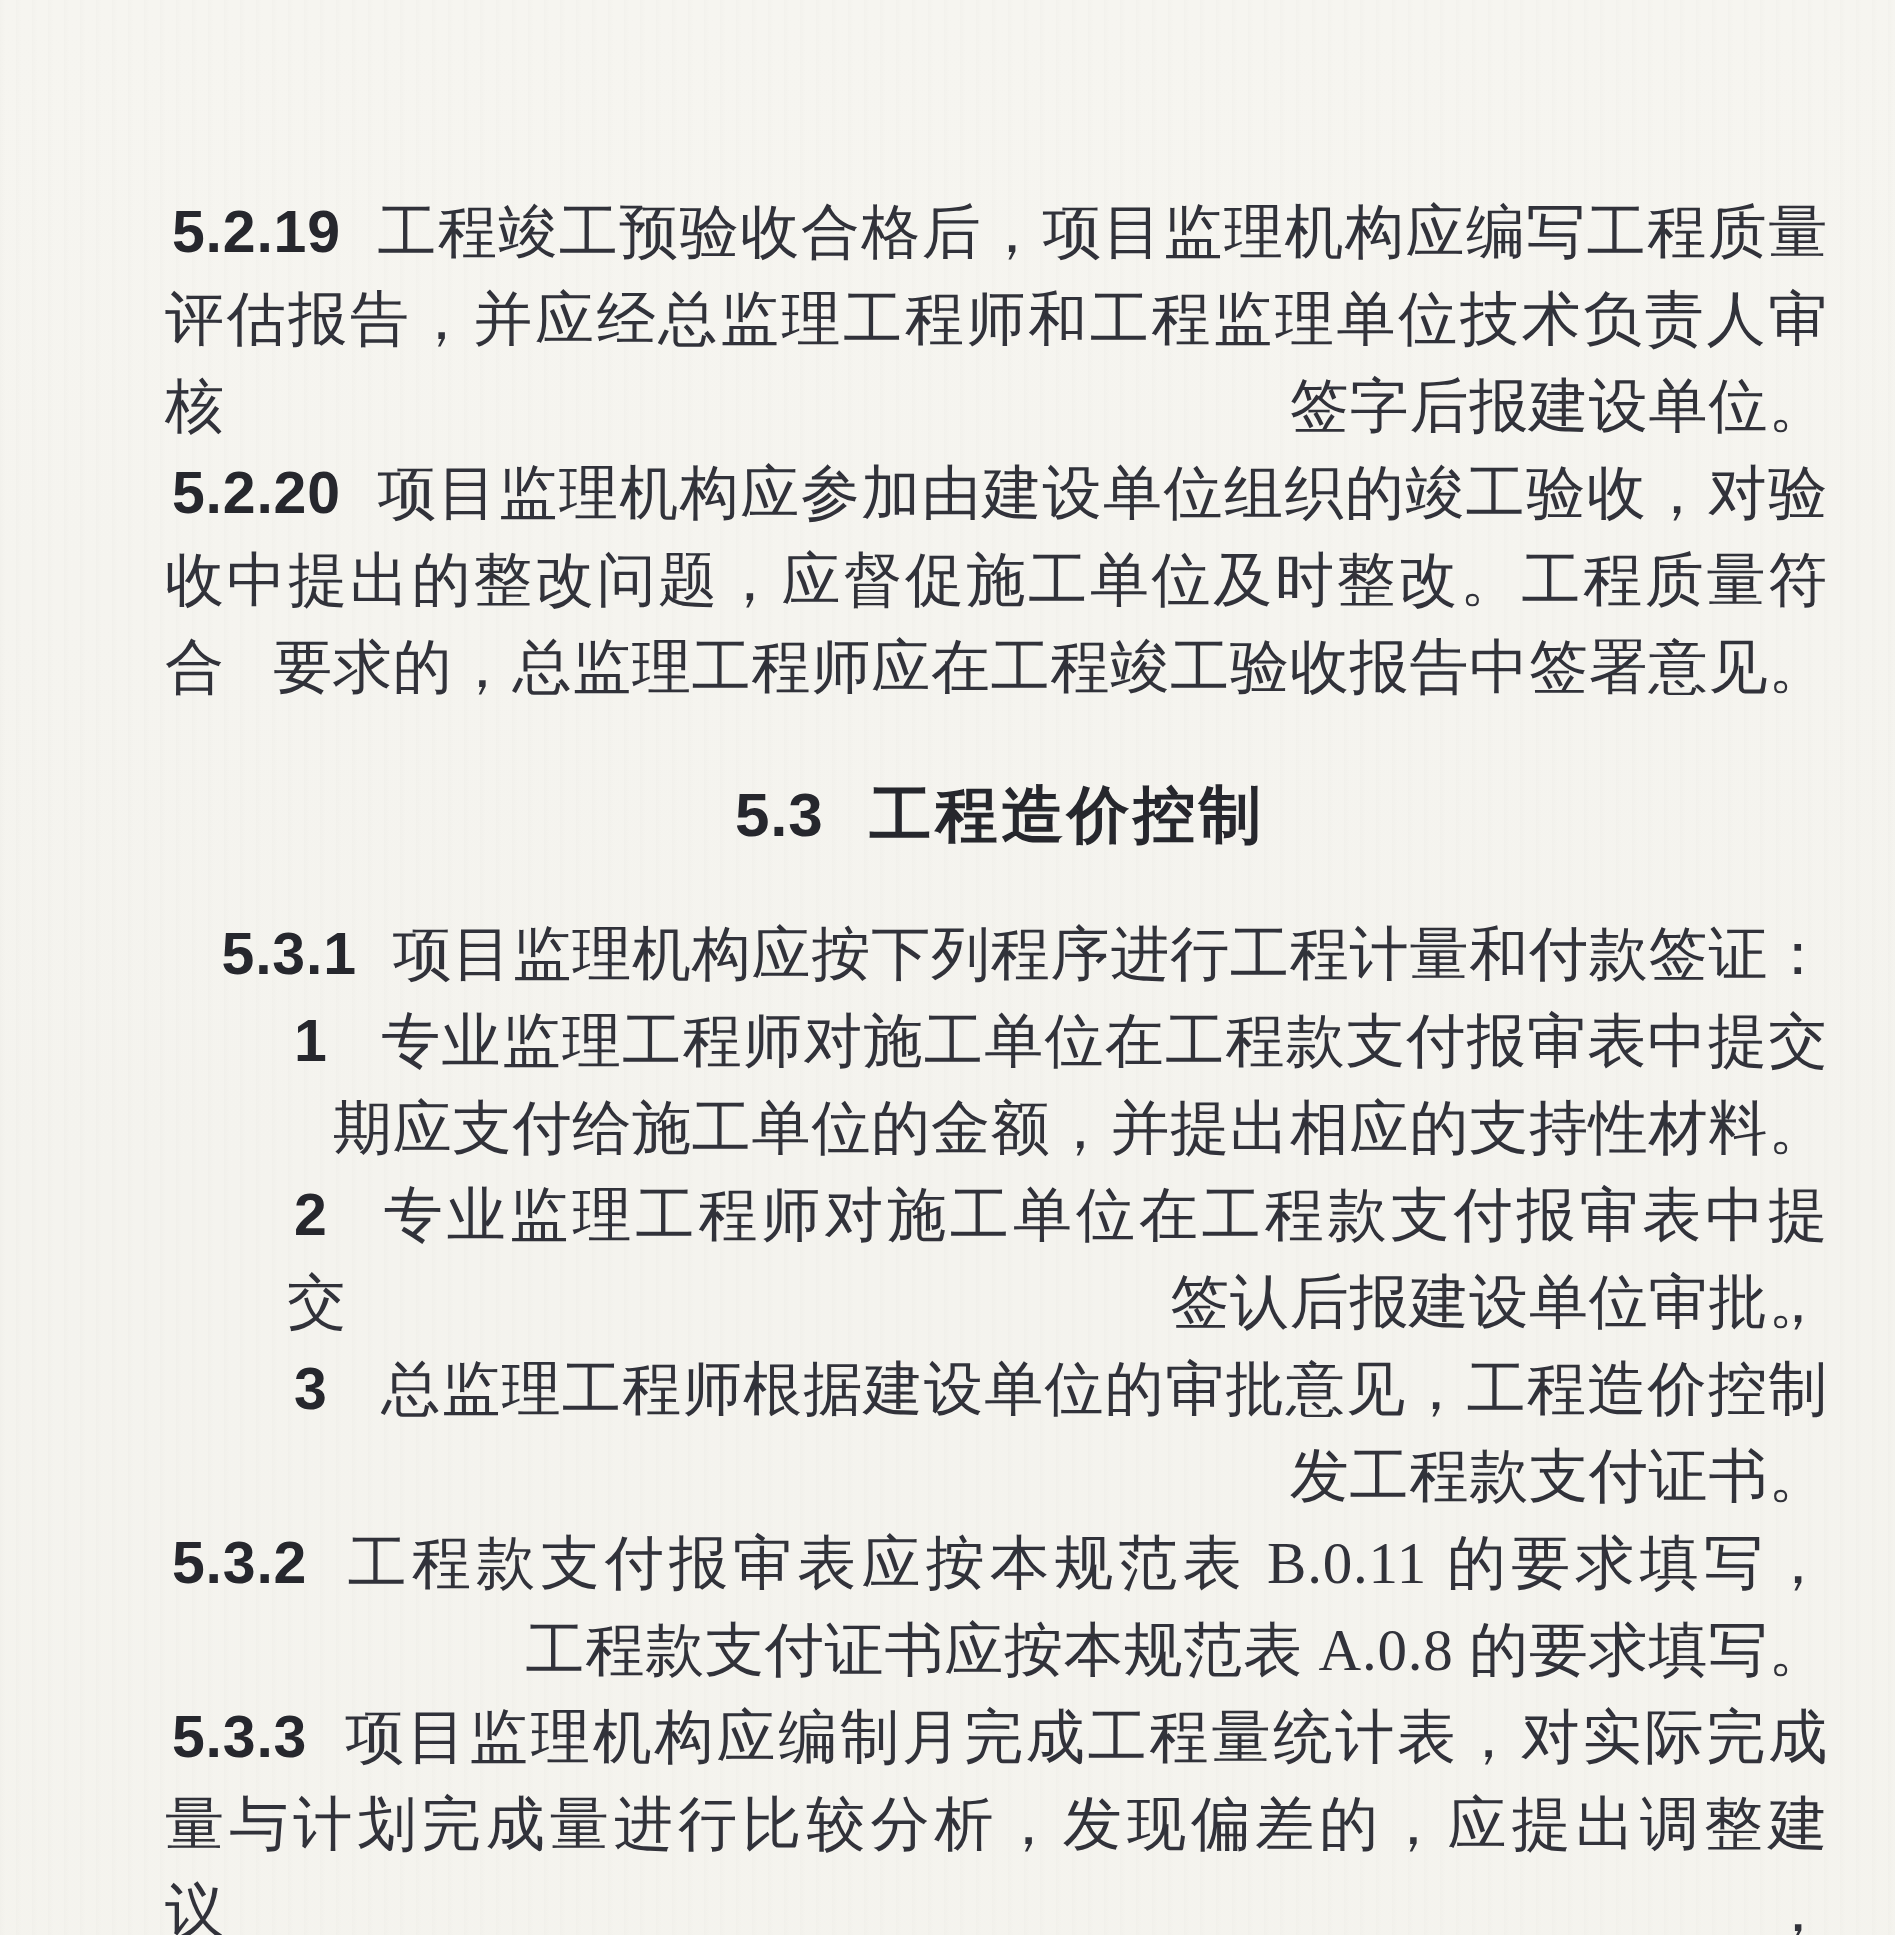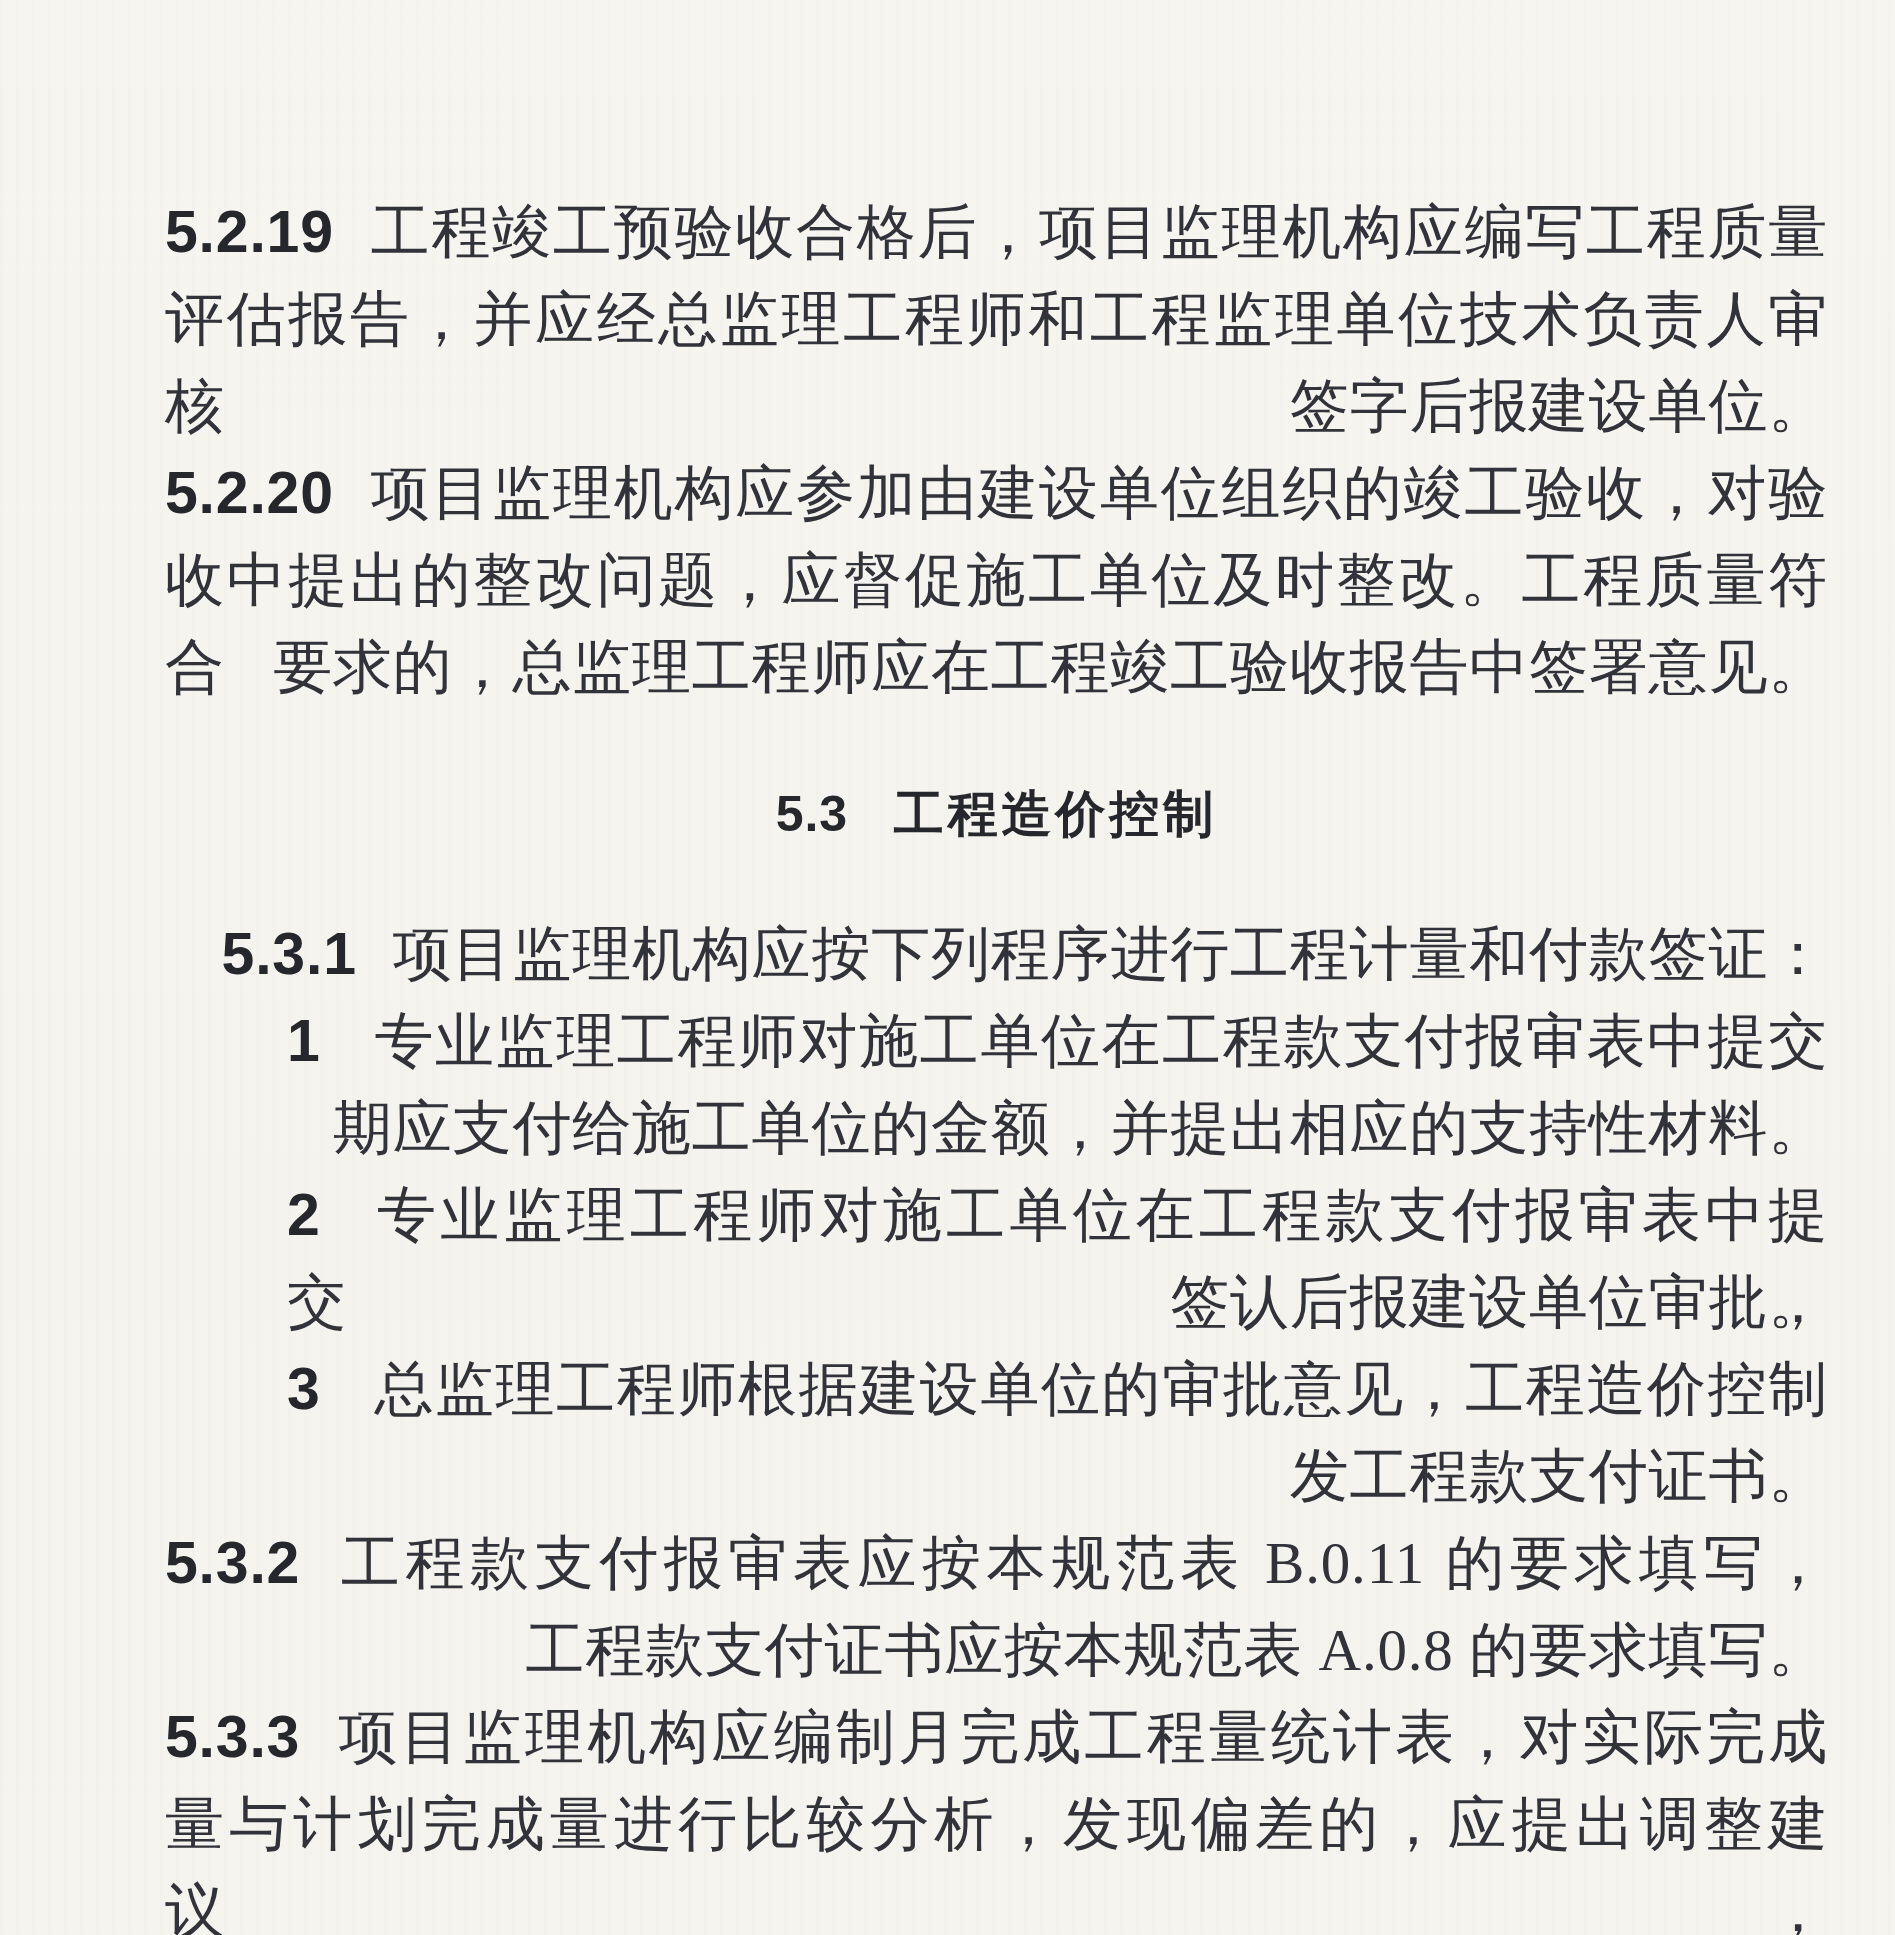--- a/index.html
+++ b/index.html
@@ -34,28 +34,29 @@
     letter-spacing: 0.8px;
   }
   .line.full { text-align: justify; text-align-last: justify; }
   .line.end  { text-align: right; }
   .line.ind  { padding-left: 122px; }
   .prefix {
     font-family: "Liberation Sans", "DejaVu Sans", sans-serif;
     font-weight: 700;
     color: #26272d;
     margin-right: 36px;
+    margin-left: 7px;
   }
   .line.ind .prefix { margin-right: 53px; }
   .line.heading {
     text-align: center;
     text-align-last: center;
     margin-top: 60px;
     margin-bottom: 53px;
-    font-size: 50px;
+    font-size: 62px;
   }
   .line.heading .prefix { margin-right: 46px; }
   .line.heading .text {
     font-family: "Liberation Sans", "DejaVu Sans", sans-serif;
     font-weight: 700;
     color: #26272d;
     letter-spacing: 3.9px;
   }
 </style>
 </head>

